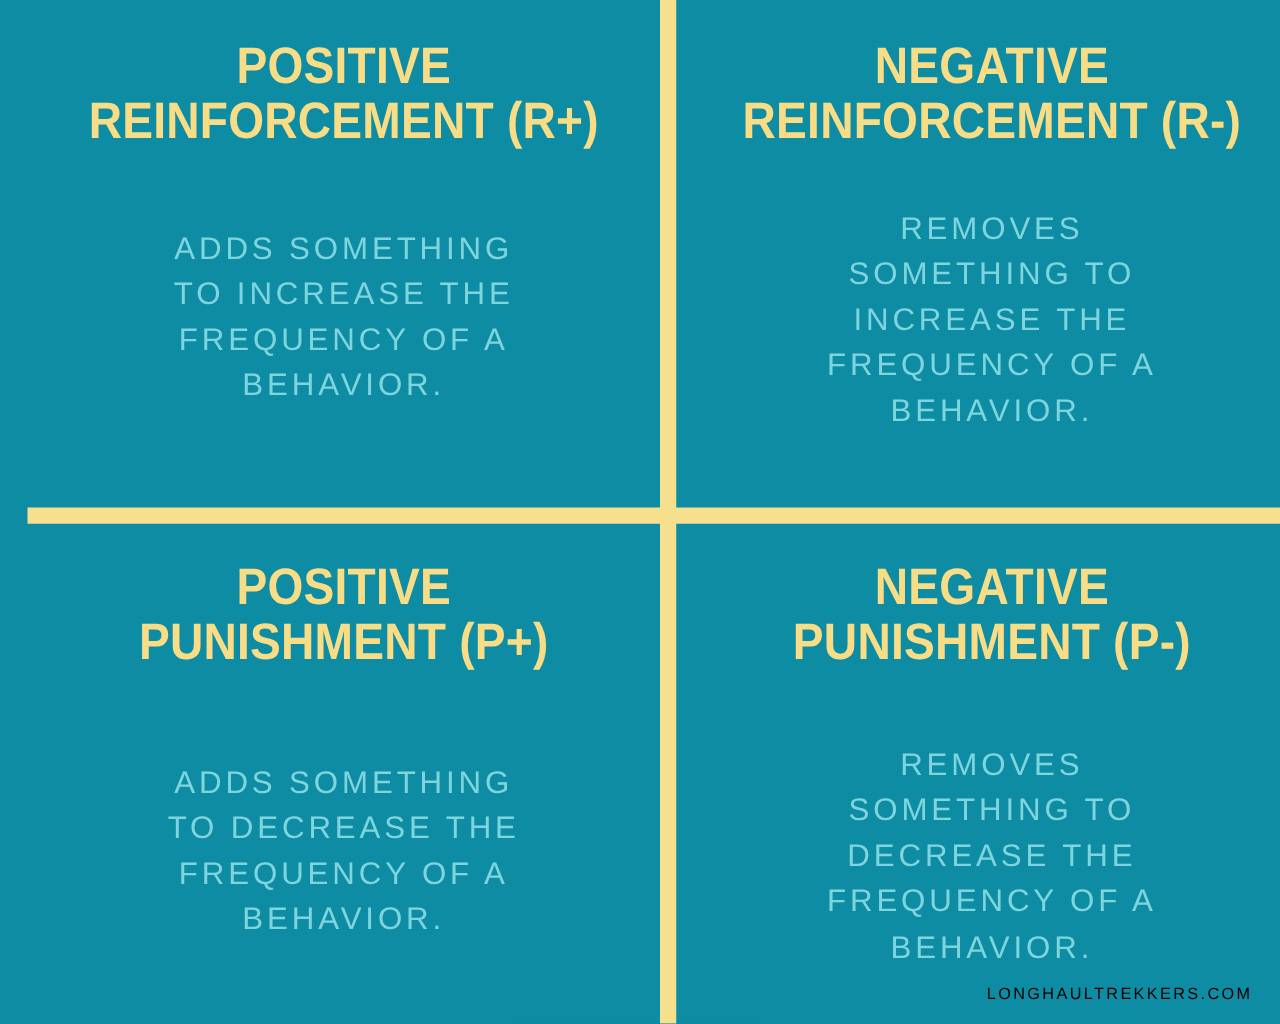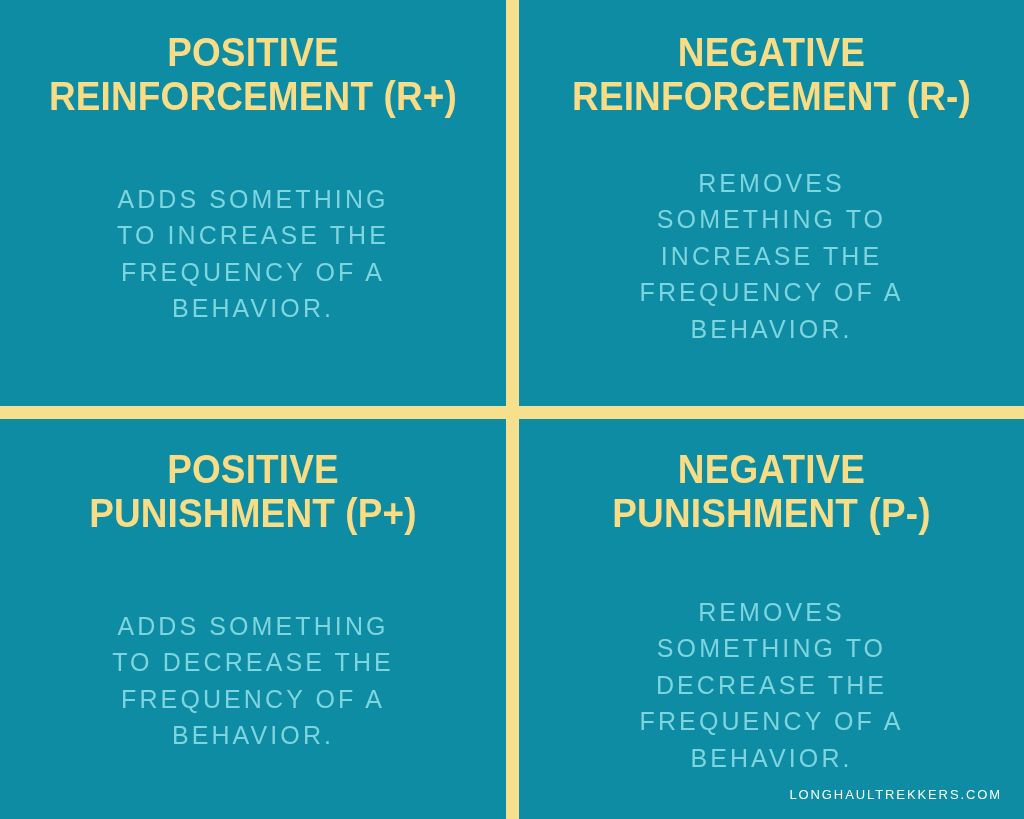--- a/index.html
+++ b/index.html
@@ -17,20 +17,21 @@
     -webkit-font-smoothing: antialiased;
   }
 
   
   .grid {
     position: absolute;
     inset: 0;
     display: grid;
     grid-template-columns: 506px 13px 505px;
     grid-template-rows: 406px 13px 400px;
+    padding-left: 22px;
   }
   .cell {
     position: relative;
     overflow: hidden;
     display: flex;
     flex-direction: column;
     align-items: center;
     box-sizing: border-box;
   }
   .cell-tl { grid-column: 1; grid-row: 1; }
@@ -88,21 +89,21 @@
   .cell-tl .quad-body { margin-top: 62px; }
   .cell-tr .quad-body { margin-top: 46px; }
   .cell-bl .quad-body { margin-top: 72px; }
   .cell-br .quad-body { margin-top: 58px; }
 
   
   .watermark {
     position: absolute;
     right: 22px;
     bottom: 17px;
-    color: #ffffff;
+    color: #000000;
     font-size: 13px;
     font-weight: 400;
     letter-spacing: 1.9px;
     text-transform: uppercase;
     white-space: nowrap;
   }
 </style>
 </head>
 <body>
 

